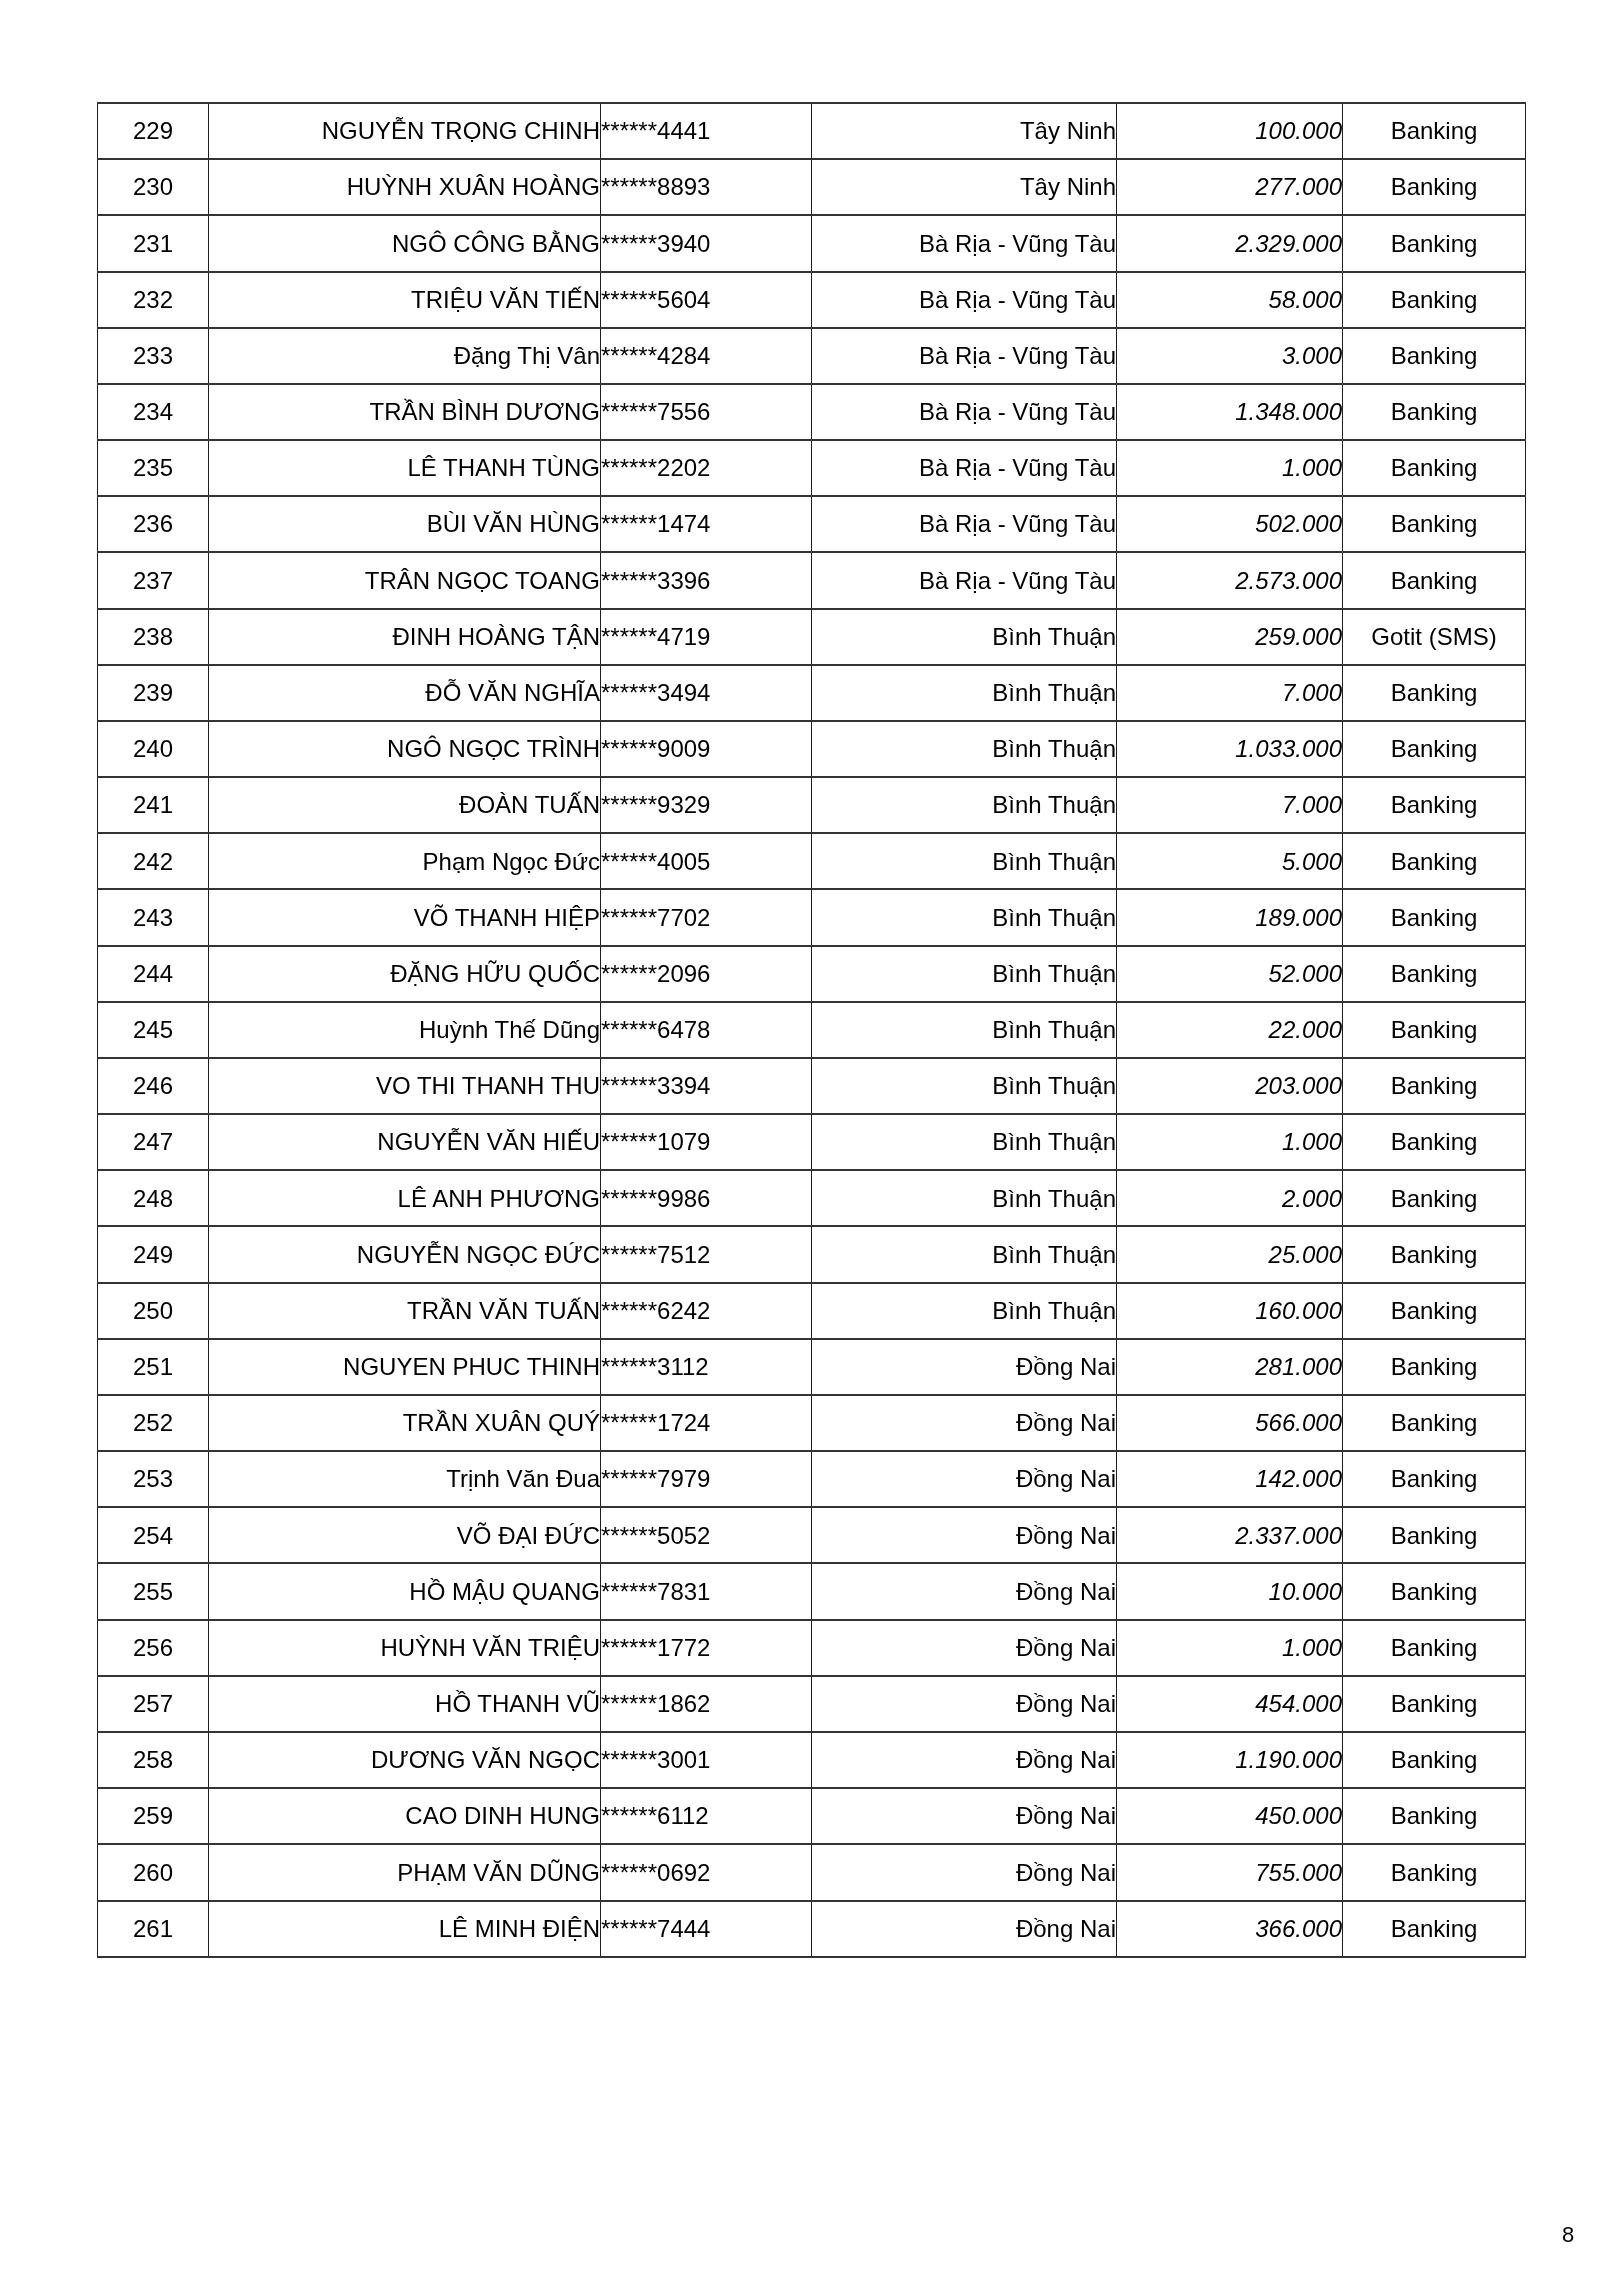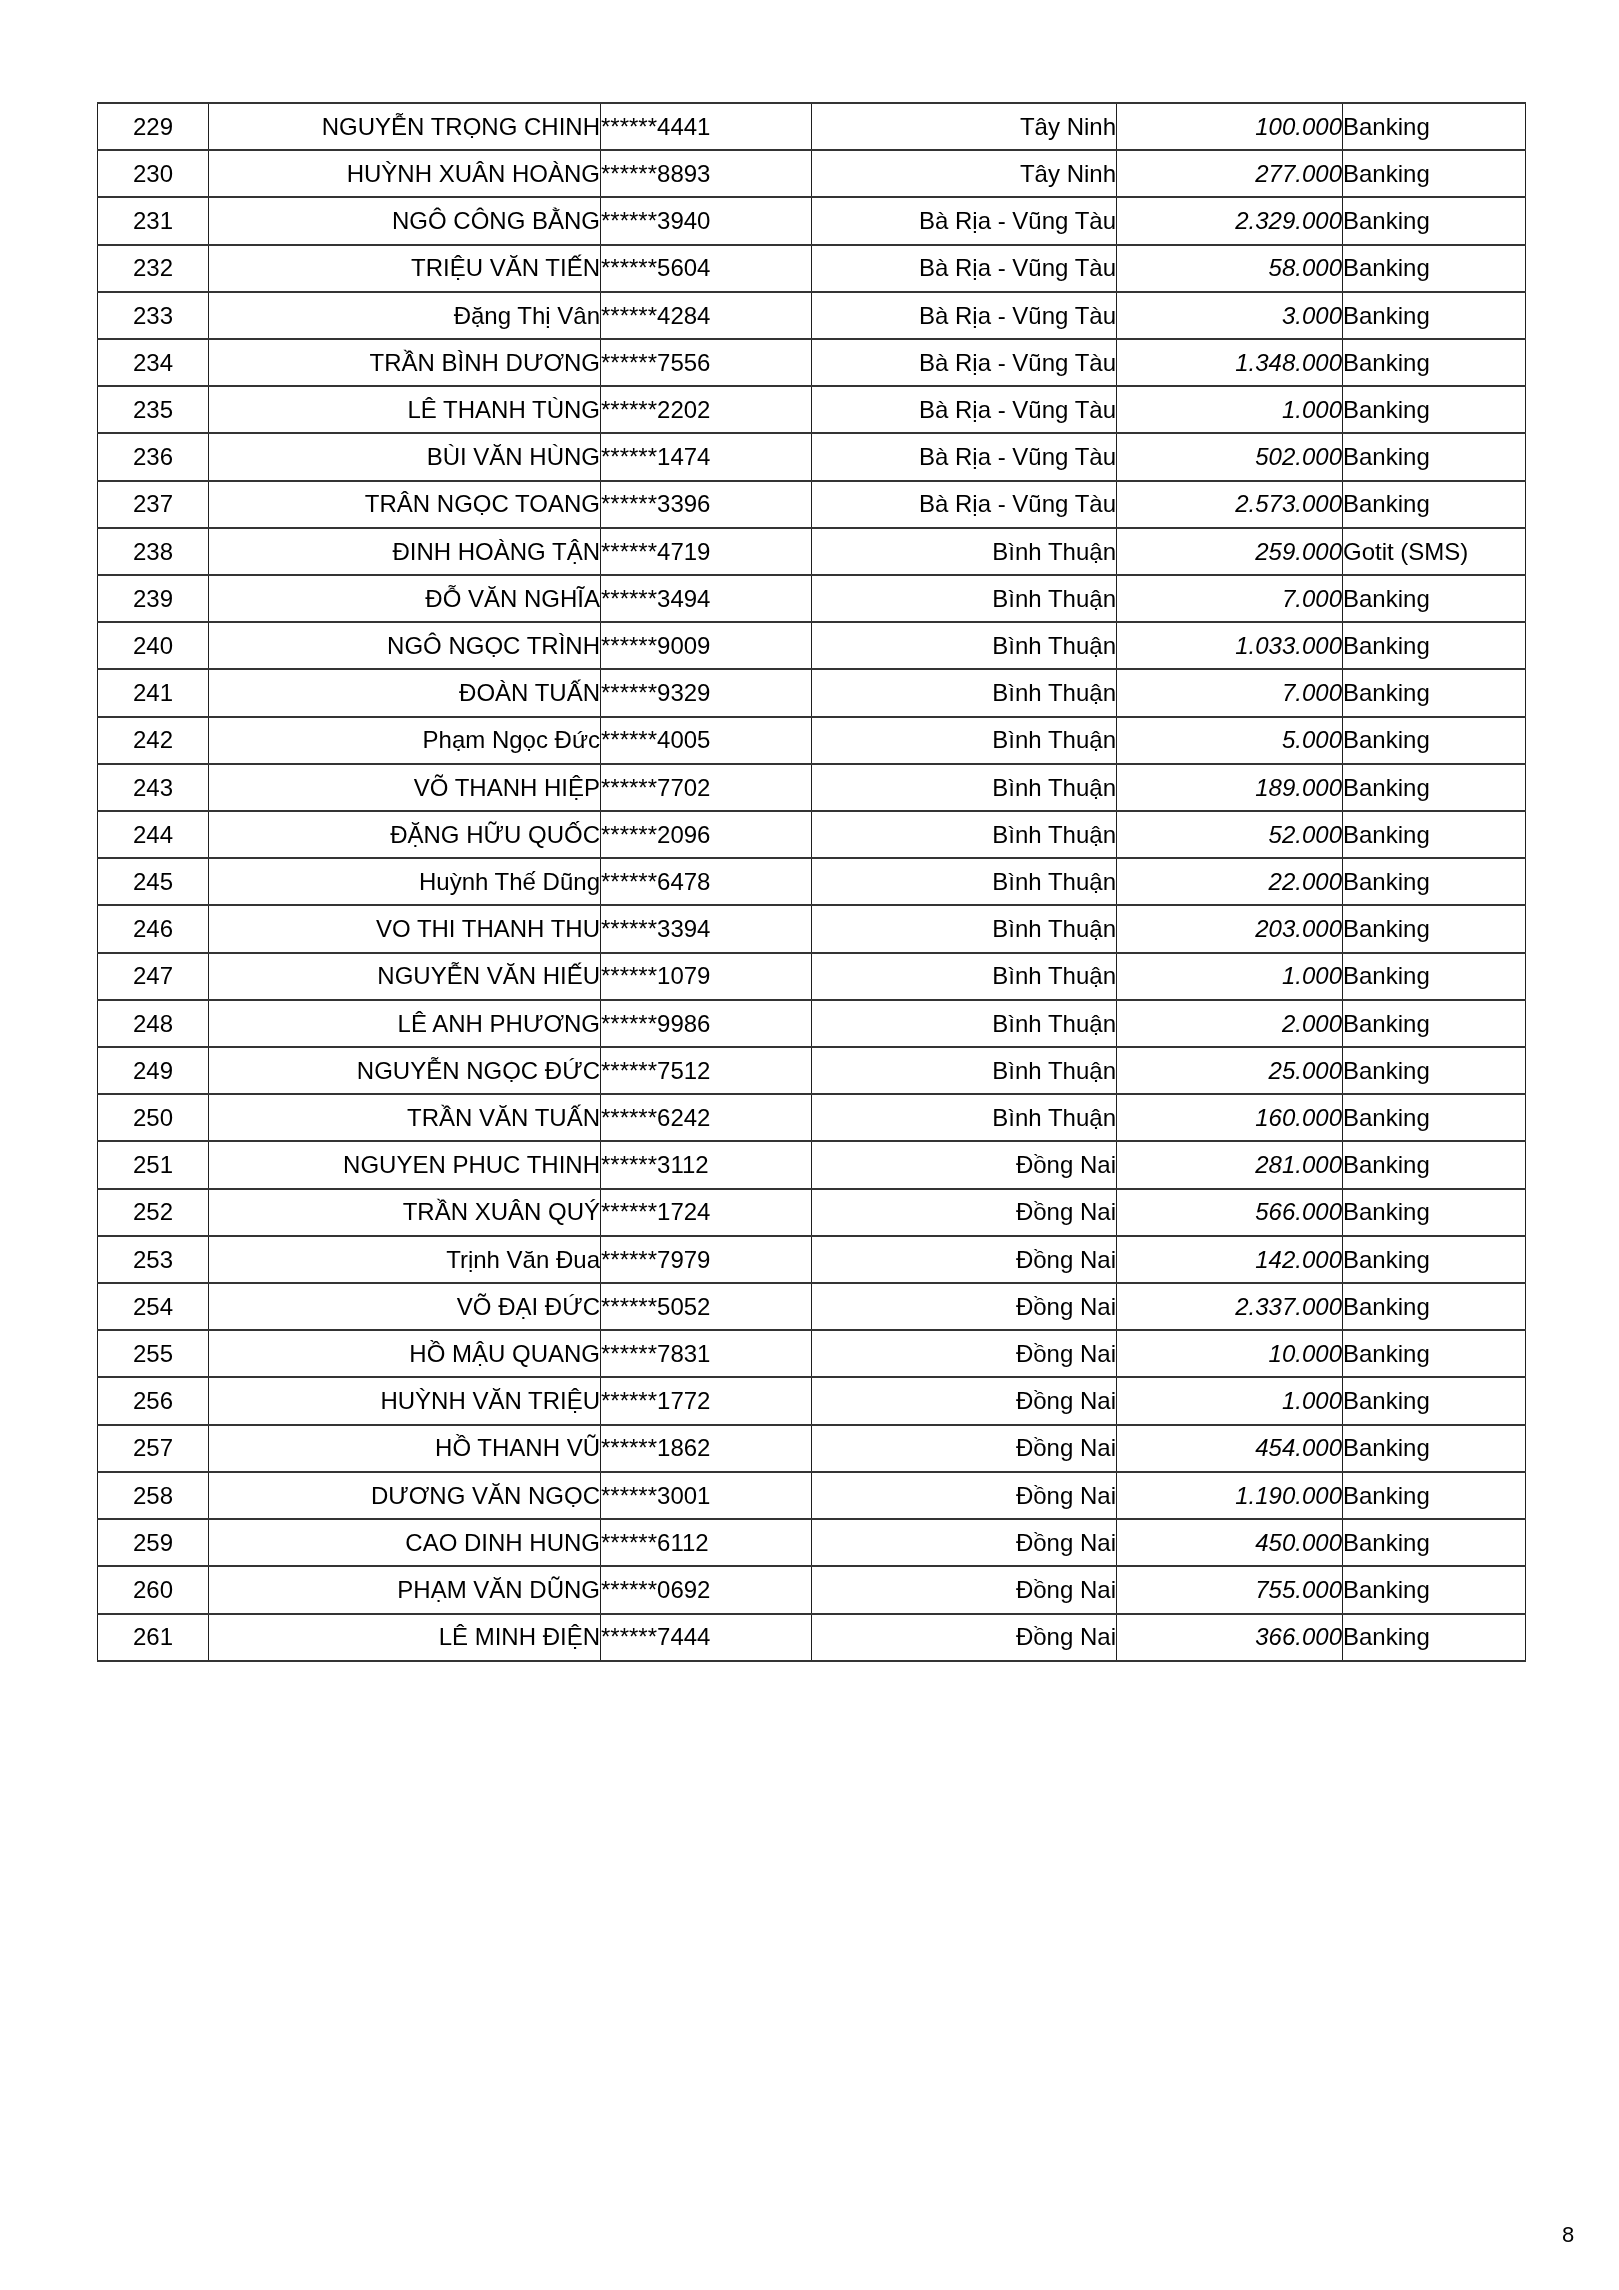--- a/index.html
+++ b/index.html
@@ -9,42 +9,42 @@
     background: #ffffff;
     position: relative;
     font-family: "Liberation Sans", sans-serif;
     color: #000000;
   }
   table.winners-table {
     position: absolute;
     left: 97px;
     top: 102px;
     width: 1429px;
-    height: 1560px;
+    height: 1856px;
     border-collapse: collapse;
     table-layout: fixed;
     font-size: 24px;
     line-height: 1.15;
   }
   table.winners-table td {
     border-left: 1.8px solid #1f1f1f;
     border-right: 1.8px solid #1f1f1f;
     border-top: 2.8px solid #343434;
     border-bottom: 2.8px solid #343434;
     overflow: hidden;
     white-space: nowrap;
     vertical-align: middle;
     padding: 0;
   }
   td.cell-index    { text-align: center; }
   td.cell-name     { text-align: right; padding-left: 5.5px; }
   td.cell-phone    { }
   td.cell-province { text-align: right; }
   td.cell-amount   { text-align: right; padding-right: 13px; font-style: italic; }
-  td.cell-method   { text-align: left; }
+  td.cell-method   { text-align: center; }
   .page-number {
     position: absolute;
     left: 1562px;
     top: 2222px;
     font-size: 22px;
     color: #000000;
   }
 </style>
 </head>
 <body>

